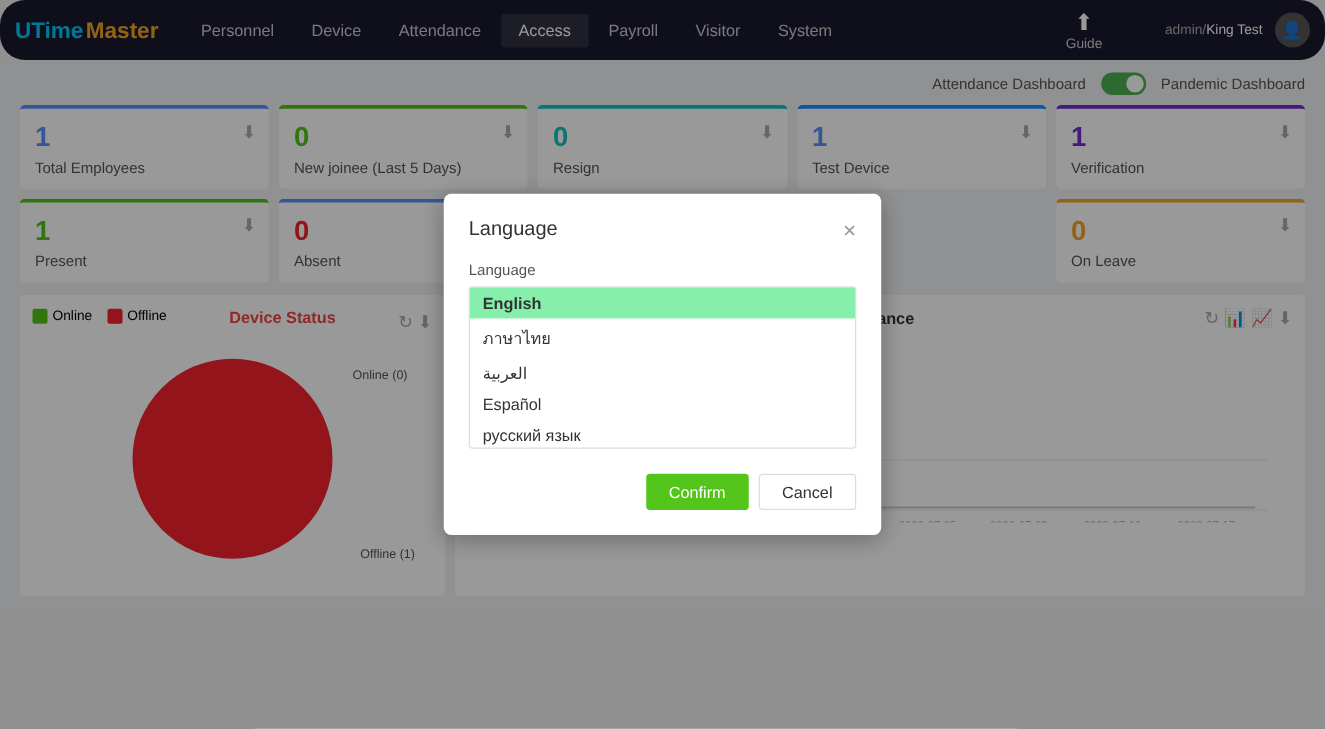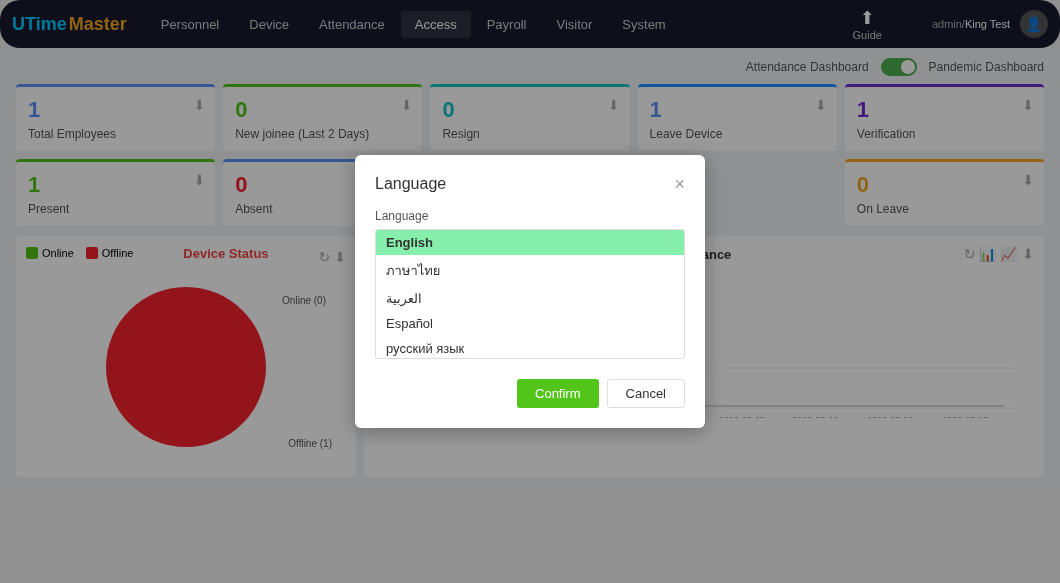--- a/index.html
+++ b/index.html
@@ -289,31 +289,31 @@
   </div>
 
   <div class="stat-cards">
     <div class="stat-card blue-border">
       <div class="stat-card-num blue">1</div>
       <div class="stat-card-label">Total Employees</div>
       <span class="stat-card-dl">⬇</span>
     </div>
     <div class="stat-card green-border">
       <div class="stat-card-num green">0</div>
-      <div class="stat-card-label">New joinee (Last 2 Days)</div>
+      <div class="stat-card-label">New joinee (Last 5 Days)</div>
       <span class="stat-card-dl">⬇</span>
     </div>
     <div class="stat-card teal-border">
       <div class="stat-card-num teal">0</div>
       <div class="stat-card-label">Resign</div>
       <span class="stat-card-dl">⬇</span>
     </div>
     <div class="stat-card blue2-border">
       <div class="stat-card-num blue">1</div>
-      <div class="stat-card-label">Leave Device</div>
+      <div class="stat-card-label">Test Device</div>
       <span class="stat-card-dl">⬇</span>
     </div>
     <div class="stat-card purple-border">
       <div class="stat-card-num purple">1</div>
       <div class="stat-card-label">Verification</div>
       <span class="stat-card-dl">⬇</span>
     </div>
   </div>
 
   <div class="stat-cards2">

